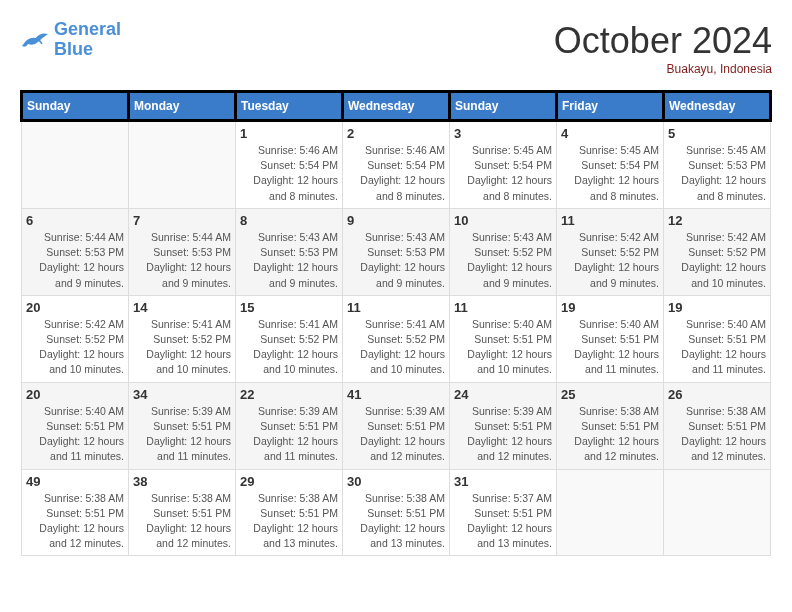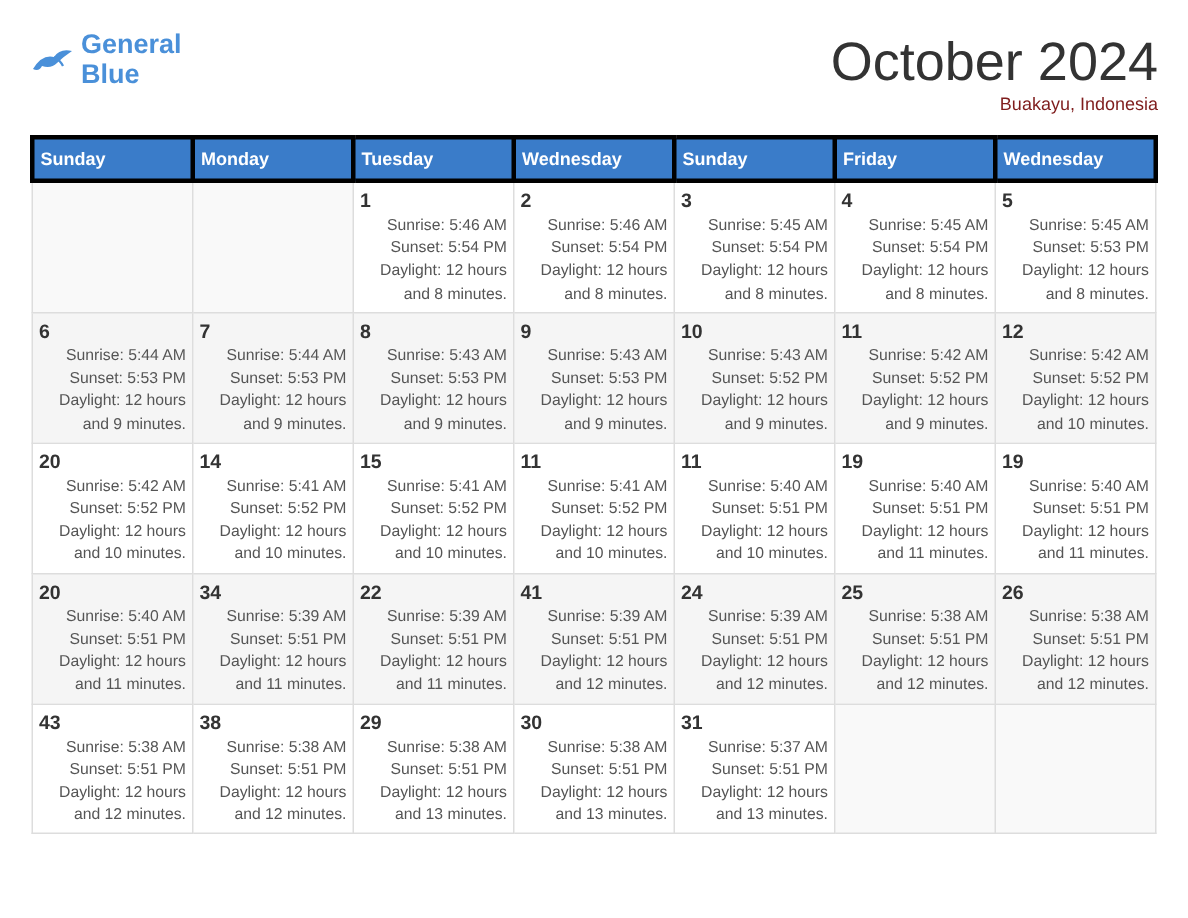--- a/index.html
+++ b/index.html
@@ -286,21 +286,21 @@
         </td>
         <td>
           <span class="day-number">26</span>
           <div class="day-info" style="white-space: pre-line;">Sunrise: 5:38 AM
 Sunset: 5:51 PM
 Daylight: 12 hours and 12 minutes.</div>
         </td>
       </tr>
       <tr>
         <td>
-          <span class="day-number">43</span>
+          <span class="day-number">49</span>
           <div class="day-info" style="white-space: pre-line;">Sunrise: 5:38 AM
 Sunset: 5:51 PM
 Daylight: 12 hours and 12 minutes.</div>
         </td>
         <td>
           <span class="day-number">38</span>
           <div class="day-info" style="white-space: pre-line;">Sunrise: 5:38 AM
 Sunset: 5:51 PM
 Daylight: 12 hours and 12 minutes.</div>
         </td>

